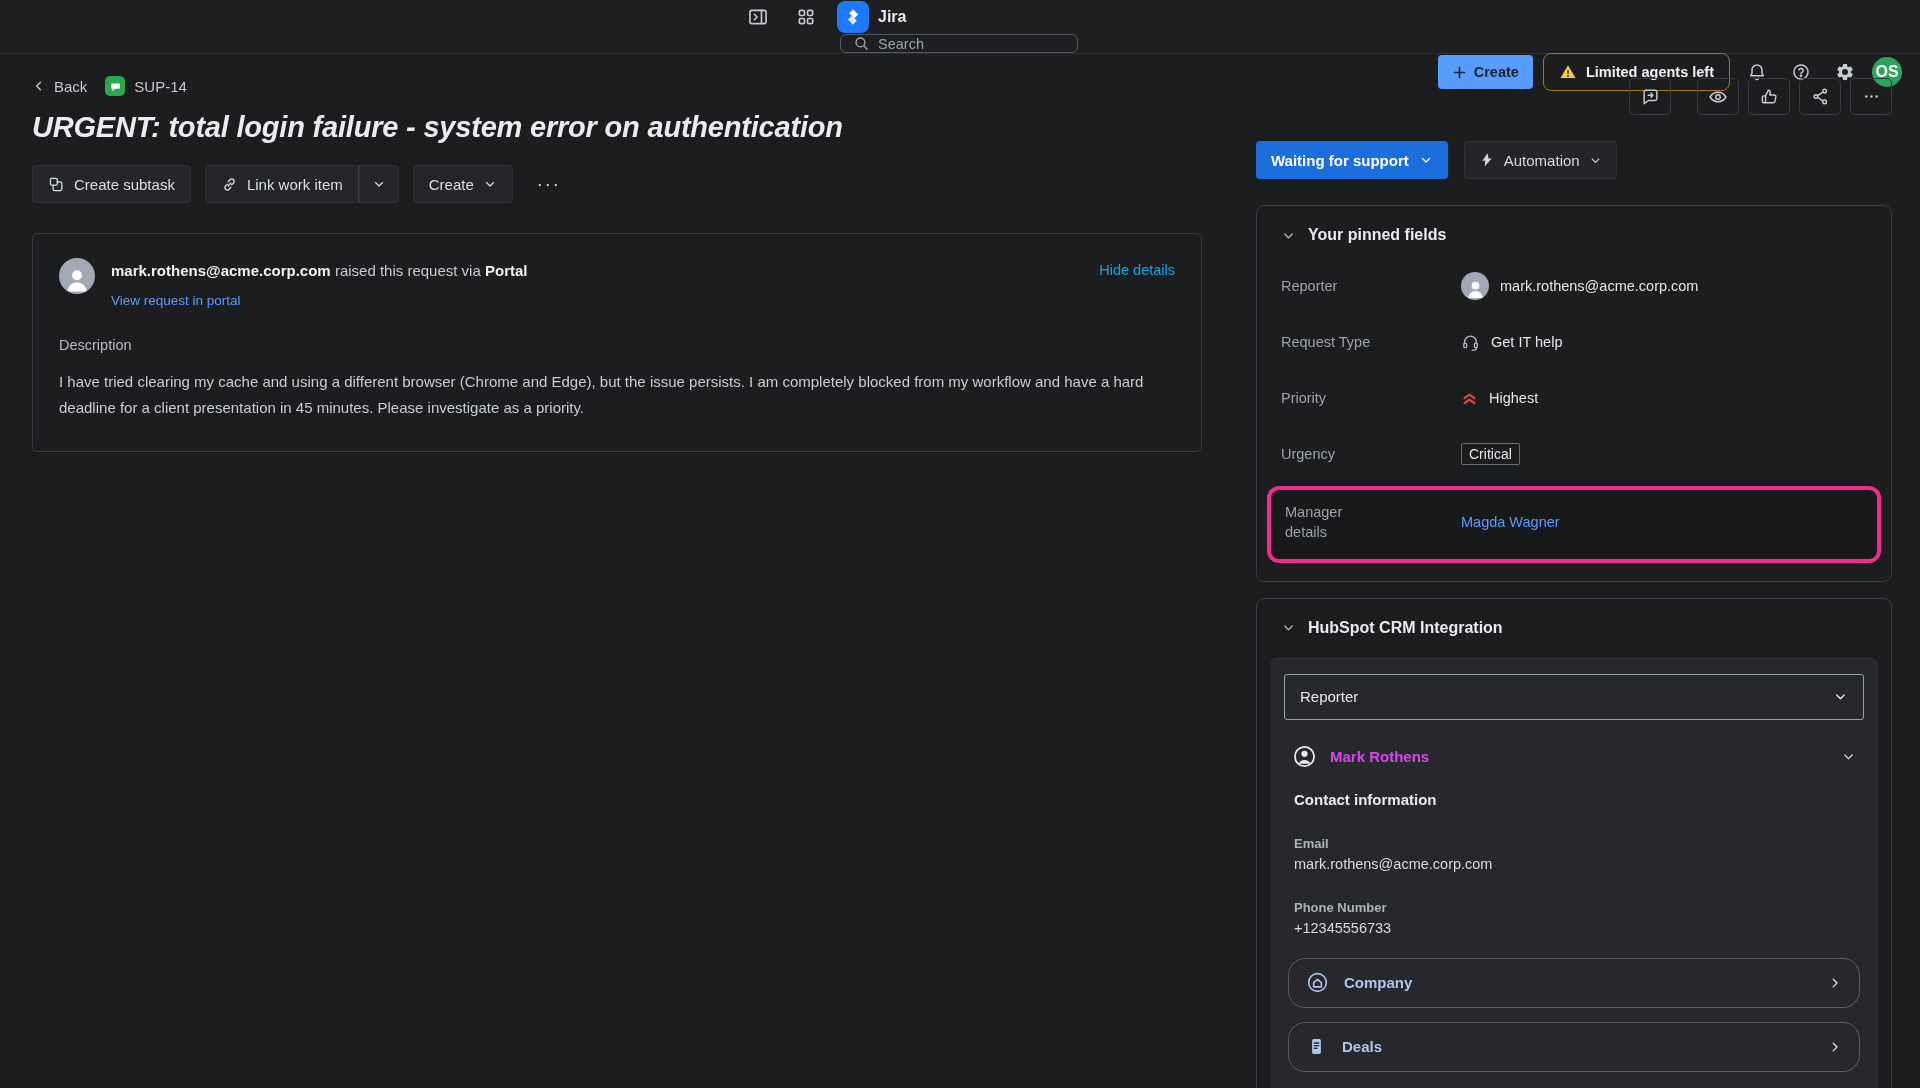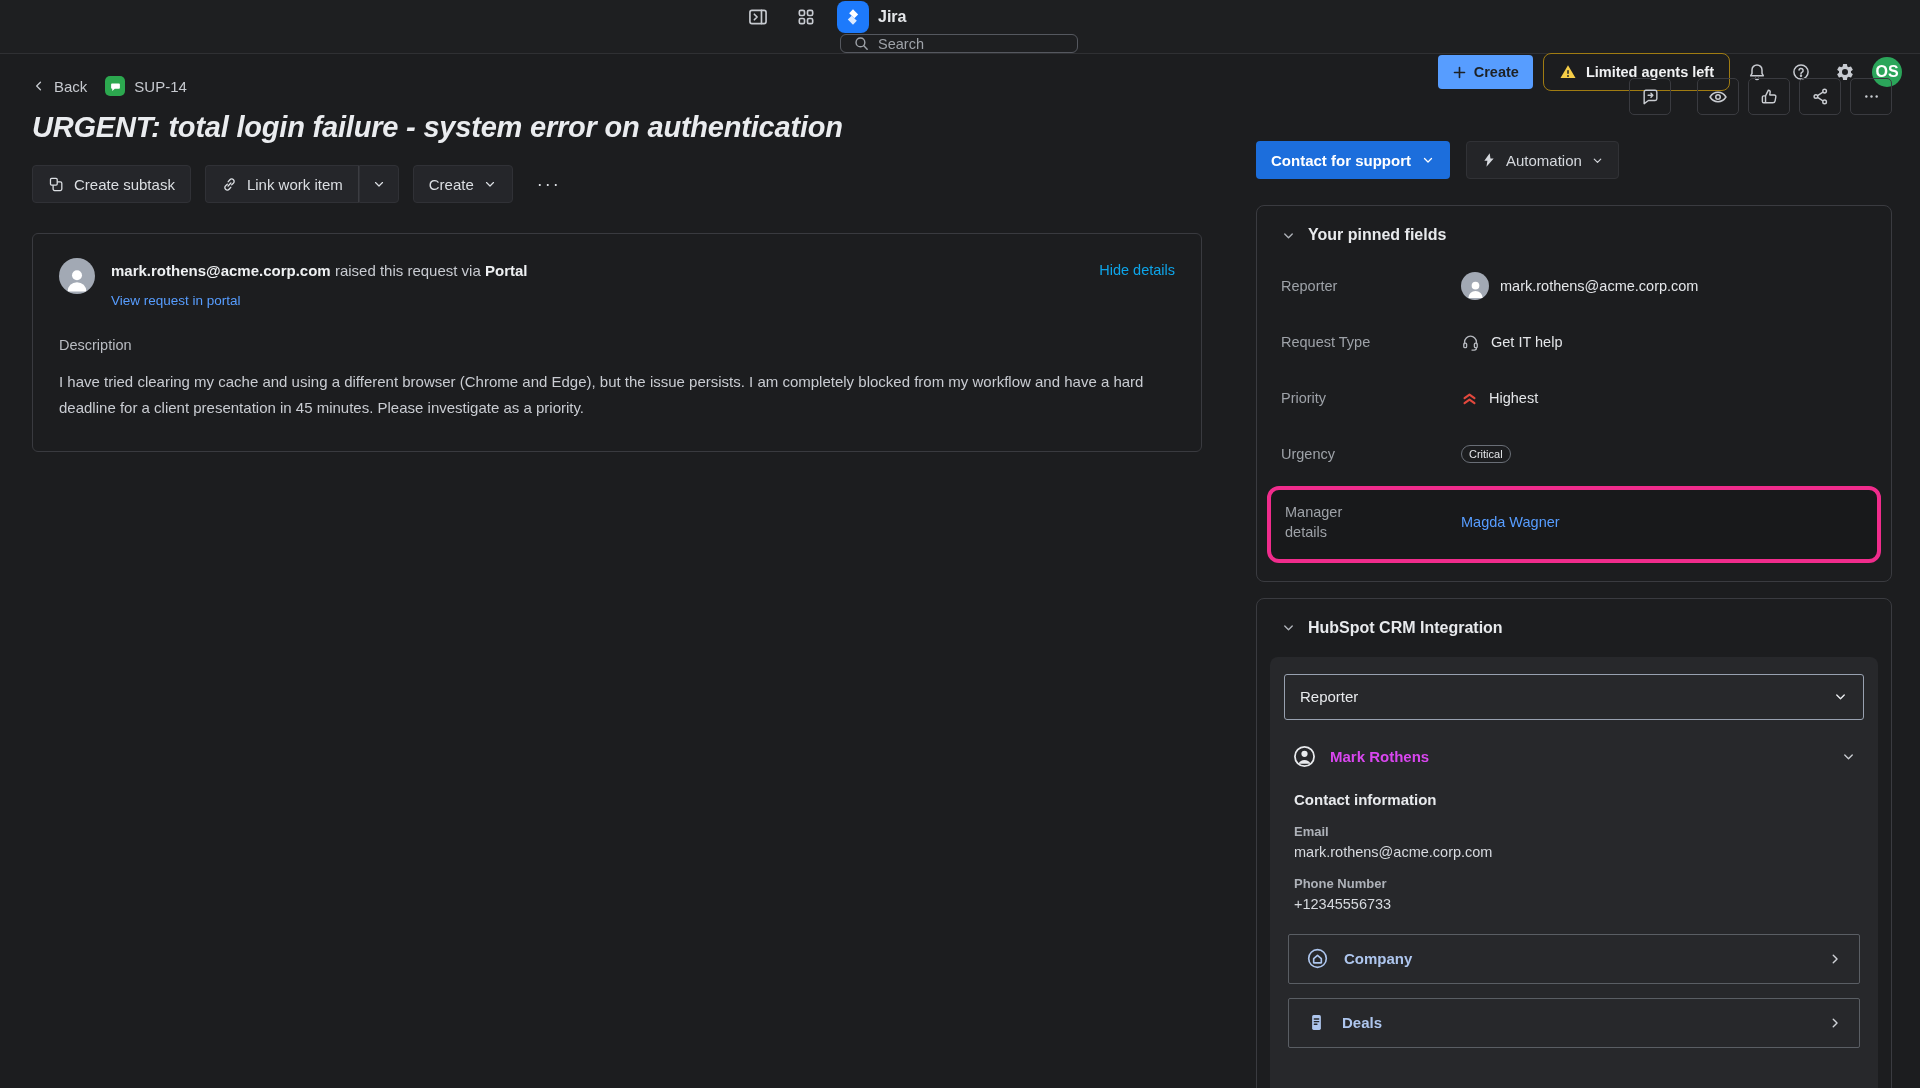--- a/index.html
+++ b/index.html
@@ -65,40 +65,40 @@
   .btn-automation { height:38px; display:flex; align-items:center; gap:9px; background:#242528; border:1px solid #313236; border-radius:4px; padding:0 14px; color:#d5d8dd; font-size:15px; font-weight:500; cursor:pointer; font-family:inherit; }
 
   .card { border:1px solid #3a3b40; border-radius:8px; margin-top:26px; padding:20px 24px 22px; }
   .card-header { display:flex; align-items:center; gap:12px; font-size:16px; font-weight:700; color:#e8eaed; cursor:pointer; }
   .card-header .chev { color:#aeb2b8; }
 
   .field-row { display:flex; align-items:center; margin-top:28px; min-height:28px; }
   .field-label { width:180px; min-width:180px; color:#9ea2a8; font-size:14.5px; }
   .field-value { display:flex; align-items:center; gap:11px; color:#e4e6e9; font-size:14.5px; }
   .avatar-sm { width:28px; height:28px; min-width:28px; border-radius:50%; background:#a2a9b4; display:flex; align-items:flex-end; justify-content:center; overflow:hidden; }
-  .badge { border:1px solid #696e76; border-radius:9px; padding:2px 7px; font-size:11px; color:#e4e6e9; }
+  .badge { border:1px solid #696e76; border-radius:2px; padding:2px 7px; font-size:14px; color:#e4e6e9; }
   .link-blue { color:#579dff; cursor:pointer; text-decoration:none; }
 
   .highlight-box { margin:18px -14px -4px; border:4px solid #f02c8c; border-radius:12px; padding:12px 14px 16px; background:rgba(0,0,0,0.12); }
   .highlight-box .field-row { margin-top:0; }
   .highlight-box .field-label { width:176px; min-width:176px; line-height:1.4; }
   .highlight-box .field-label span { display:inline-block; width:90px; }
 
   
   .card.hubspot { margin-top:16px; padding-bottom:0; height:540px; overflow:hidden; }
   .hs-panel { margin:20px -11px 0; background:#27282b; border-radius:8px 8px 0 0; padding:17px 14px 30px; height:100%; }
   .hs-select { height:46px; border:1px solid #98a1b0; border-radius:3px; display:flex; align-items:center; justify-content:space-between; padding:0 15px; font-size:15px; color:#e8eaed; cursor:pointer; background:#27282b; }
   .hs-contact { margin-top:16px; display:flex; align-items:center; gap:13px; padding:8px 8px; cursor:pointer; }
   .hs-contact .name { font-size:15px; font-weight:700; color:#d946ef; }
   .hs-contact .chev { margin-left:auto; color:#c6c9ce; }
   .hs-body { padding:0 10px; }
   .hs-section-title { margin-top:14px; font-size:15px; font-weight:700; color:#e8eaed; }
-  .hs-field-label { margin-top:16px; font-size:13px; font-weight:700; color:#aeb2b9; }
+  .hs-field-label { margin-top:28px; font-size:13px; font-weight:700; color:#aeb2b9; }
   .hs-field-value { margin-top:5px; font-size:14.5px; color:#d7dadf; }
-  .hs-nav-btn { margin-top:14px; width:calc(100% - 8px); margin-left:4px; height:50px; display:flex; align-items:center; gap:15px; background:transparent; border:1px solid #5a5e64; border-radius:2px; padding:0 17px; color:#aec6ee; font-size:15px; font-weight:700; cursor:pointer; font-family:inherit; }
+  .hs-nav-btn { margin-top:14px; width:calc(100% - 8px); margin-left:4px; height:50px; display:flex; align-items:center; gap:15px; background:transparent; border:1px solid #5a5e64; border-radius:17px; padding:0 17px; color:#aec6ee; font-size:15px; font-weight:700; cursor:pointer; font-family:inherit; }
   .hs-nav-btn:first-of-type { margin-top:22px; }
   .hs-nav-btn .chev-r { margin-left:auto; color:#d0d3d8; }
 
   svg { display:block; }
 </style>
 </head>
 <body>
 
 <div class="app">
 
@@ -320,21 +320,21 @@
                 <circle cx="5.5" cy="12" r="1.5"></circle>
                 <circle cx="12" cy="12" r="1.5"></circle>
                 <circle cx="18.5" cy="12" r="1.5"></circle>
               </svg>
           </span>
         </button>
       </div>
 
       <div class="status-row">
         <button class="btn-status">
-          <span>Contact for support</span>
+          <span>Waiting for support</span>
           <span>
             <svg width="14" height="14" viewBox="0 0 24 24" fill="none" stroke="currentColor" stroke-width="2.2" stroke-linecap="round" stroke-linejoin="round">
                 <path d="M6 9.5l6 6 6-6"></path>
               </svg>
           </span>
         </button>
         <button class="btn-automation">
           <span>
             <svg width="16" height="16" viewBox="0 0 24 24" fill="currentColor">
                 <path d="M13 2L5 13.2h4.6L8.2 22 19 9.8h-4.8z"></path>

